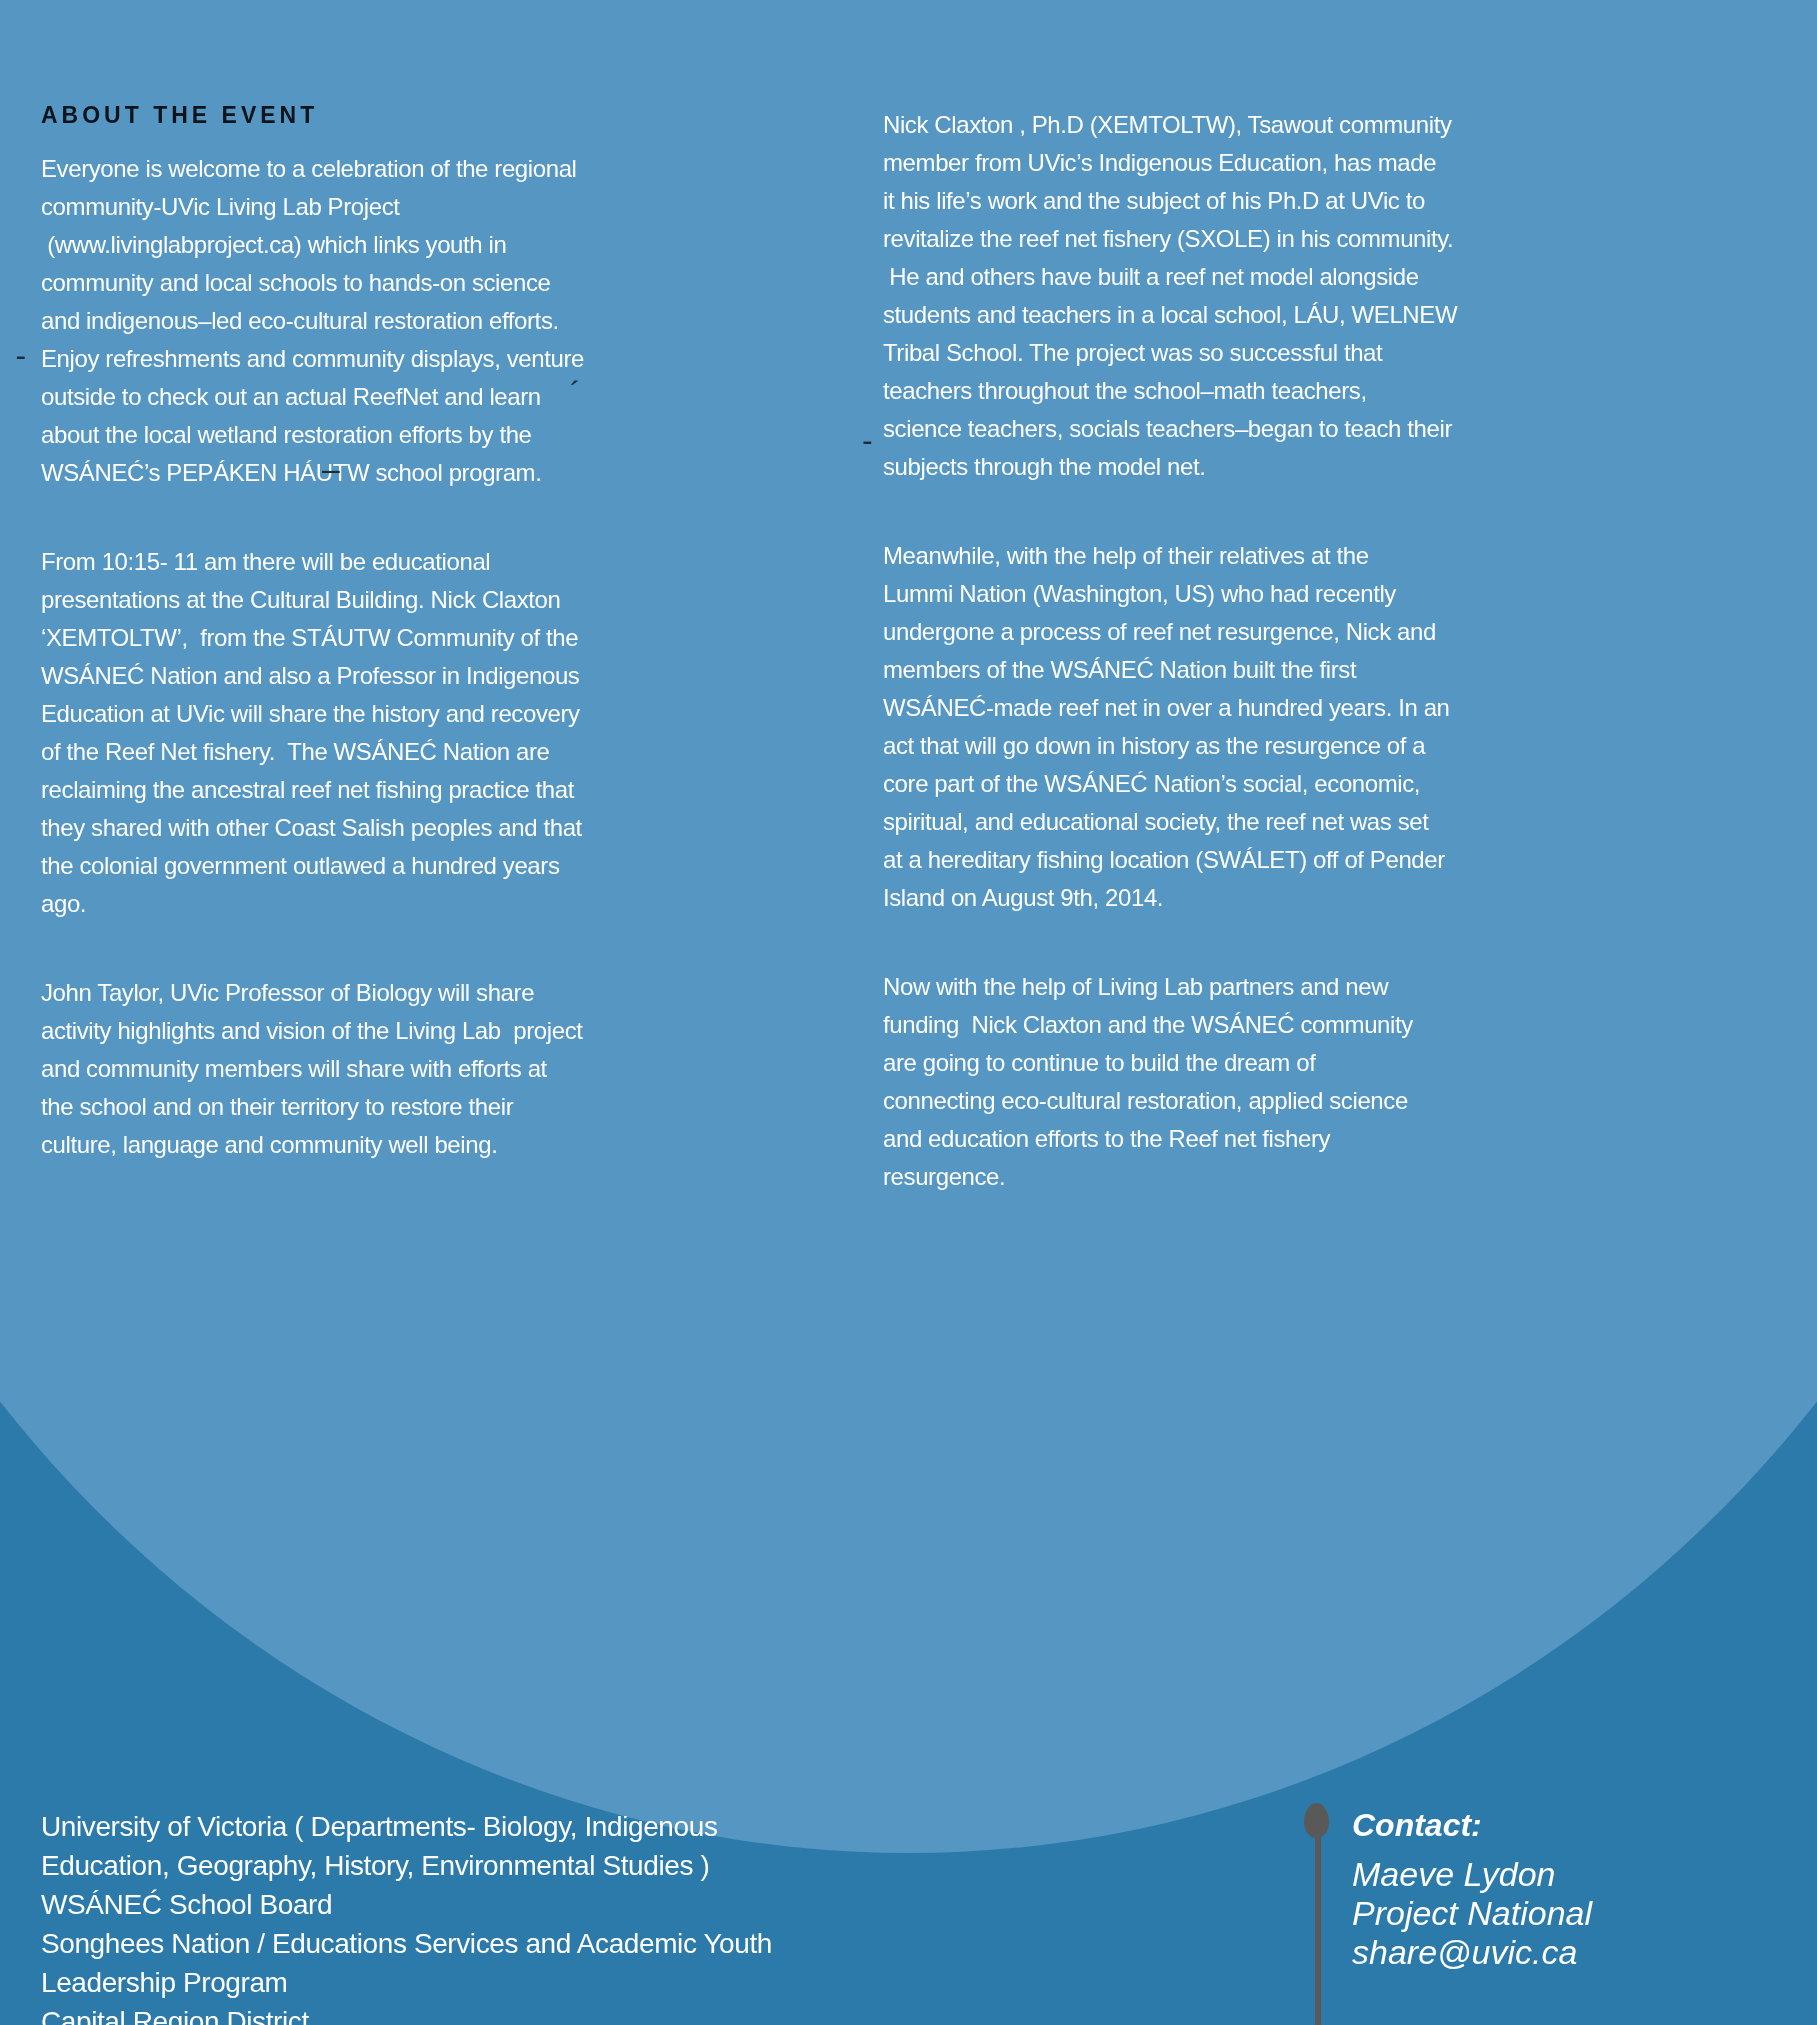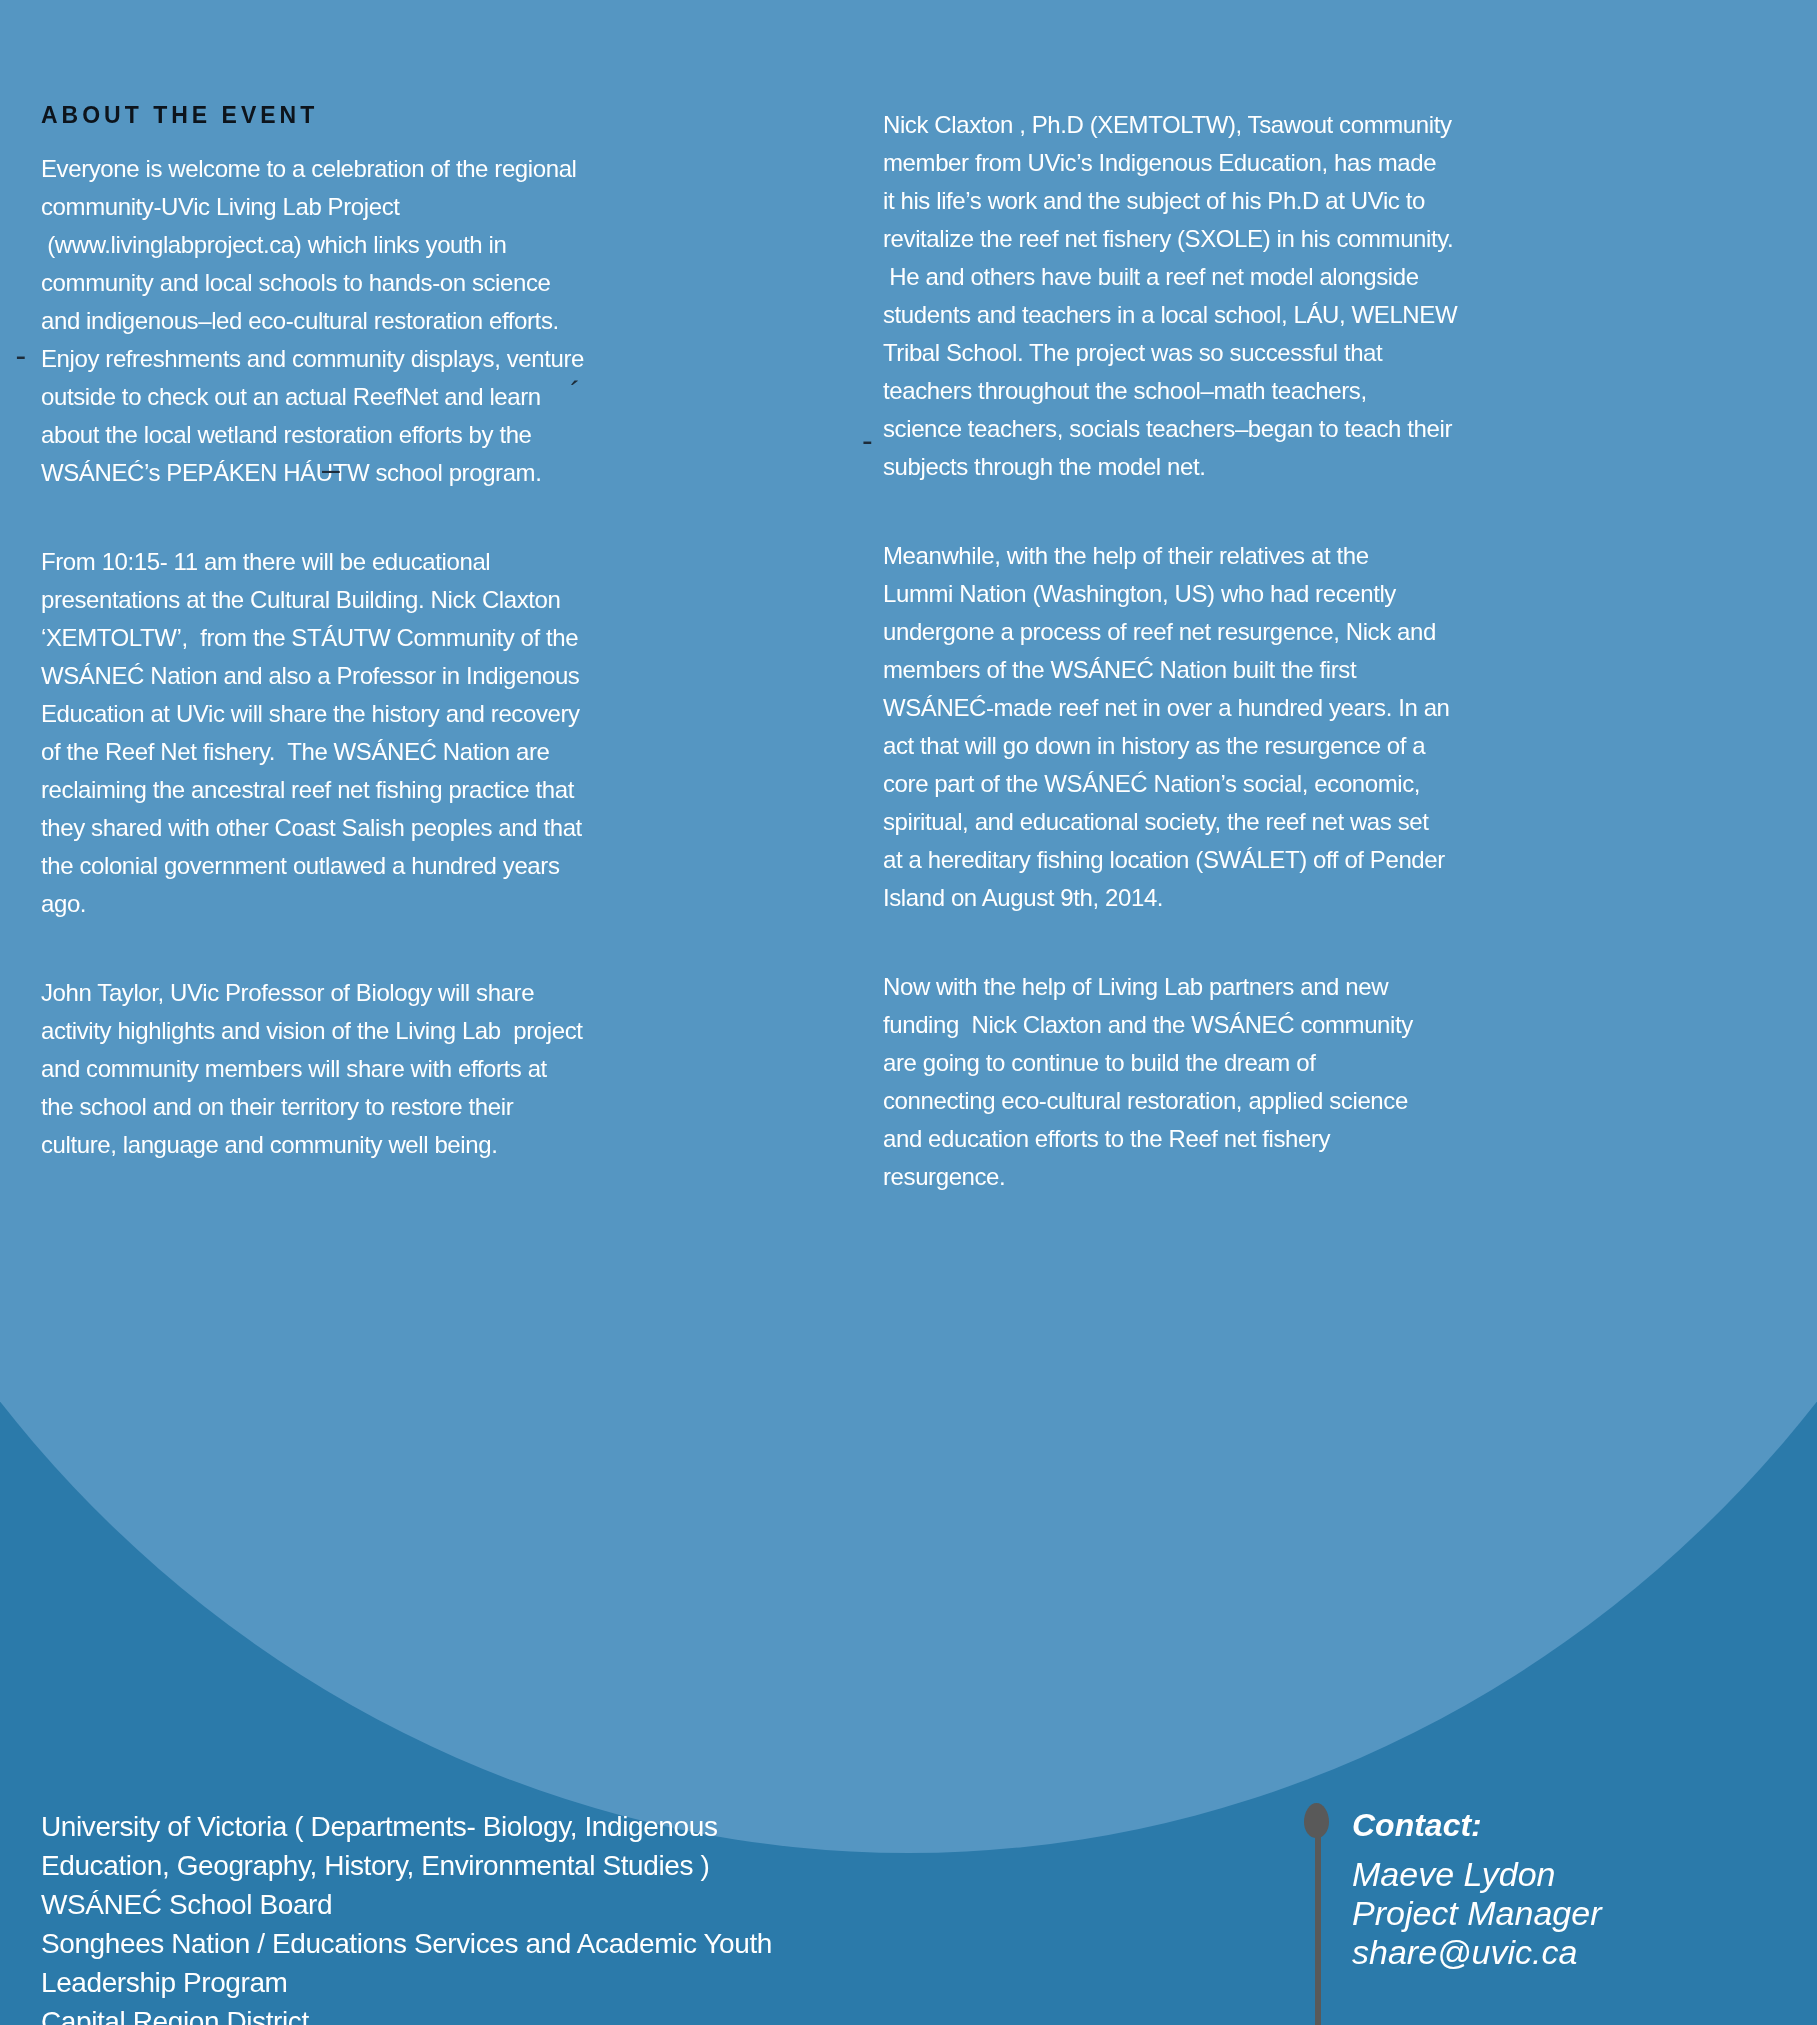--- a/index.html
+++ b/index.html
@@ -116,21 +116,21 @@
 Promo Science Program
 Ministry of Advanced Education- Aboriginal Service Plan</div>
   </div>
 
   <div class="timeline-dot-top"></div>
   <div class="timeline-line"></div>
 
   <div class="contact">
     <h3 class="contact-heading">Contact:</h3>
     <div class="contact-line">Maeve Lydon</div>
-    <div class="contact-line">Project Manager</div>
+    <div class="contact-line">Project National</div>
     <div class="contact-line">share@uvic.ca</div>
   </div>
 
   <div class="more-info">
     
     
   </div>
 
   <span class="stray dark" style="left:15.4px;top:339px;">-</span>
   <span class="stray dark" style="left:570px;top:377px;">´</span>

